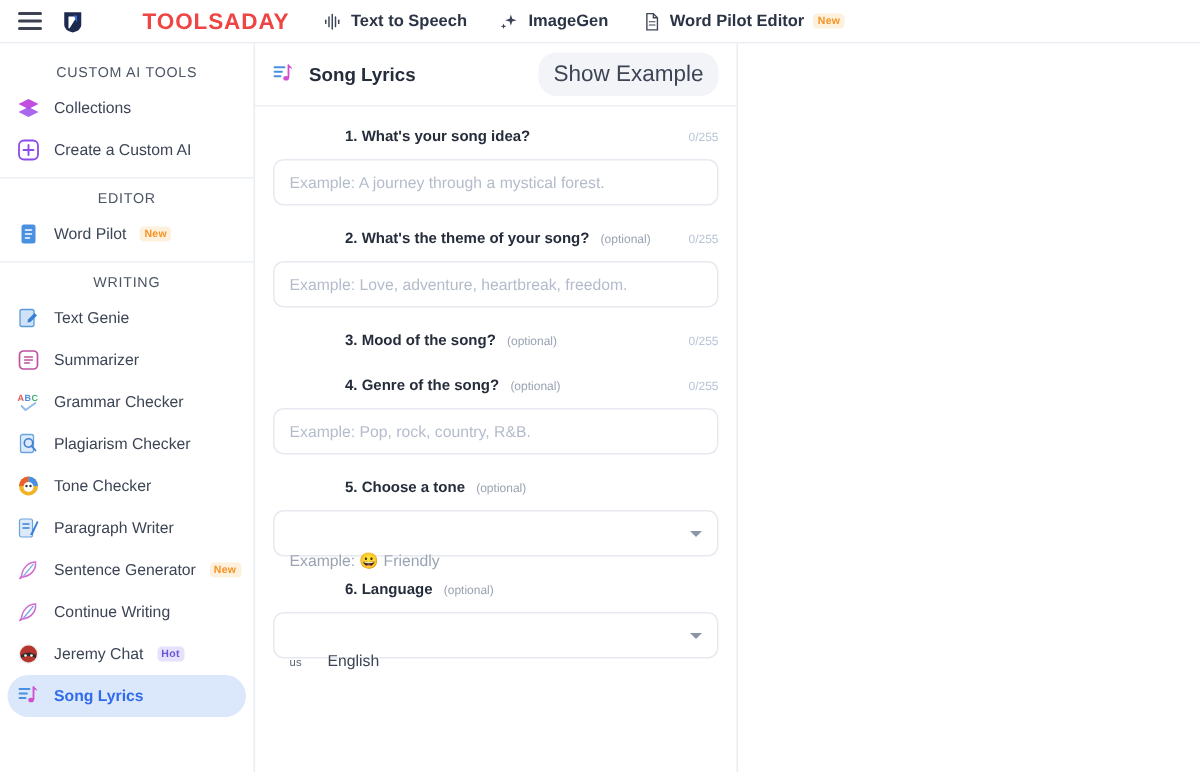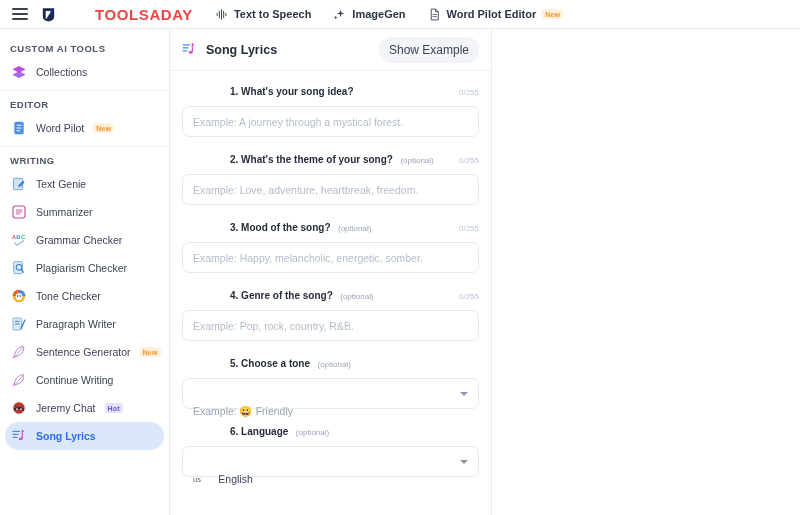--- a/index.html
+++ b/index.html
@@ -45,23 +45,24 @@
 
   
   .sidebar {
     width: 170px; min-width:170px;
     border-right: 1px solid #e9ecf1;
     background:#fff;
     overflow: hidden;
     padding-top: 6px;
   }
   .side-section-title {
-    font-size:9.5px; font-weight:bold; letter-spacing:0.5px; color:#4b5563;
+    font-size:9.5px; font-weight:normal; letter-spacing:0.5px; color:#4b5563;
     padding: 8px 10px 4px 10px;
     text-transform: uppercase;
+    text-align: center;
   }
   .side-divider { height:1px; background:#eceff4; margin: 4px 0 0 0; }
   .side-item {
     display:flex; align-items:center; gap:9px;
     height:28px;
     margin: 0 5px;
     padding: 0 6px;
     border-radius: 14px;
     font-size:10.5px;
     color:#3c4455;
@@ -82,21 +83,21 @@
   }
   .panel-head {
     height: 42px; min-height:42px;
     display:flex; align-items:center; justify-content:space-between;
     padding: 0 12px 0 11px;
     border-bottom: 1px solid #eceff4;
   }
   .panel-title-wrap { display:flex; align-items:center; gap:9px; }
   .panel-title { font-size:12.5px; font-weight:bold; color:#252c3a; }
   .show-example {
-    font-size:12px; color:#3c4455; background:#f3f4f7;
+    font-size:15px; color:#3c4455; background:#f3f4f7;
     border: none; border-radius: 12px; padding: 6px 10px; cursor:pointer;
     font-family: "Liberation Sans", sans-serif;
     text-align: right;
   }
   .panel-body { flex:1; overflow:hidden; padding: 10px 12px 0 12px; }
 
   .field { margin-bottom: 12px; }
   .field-head { display:flex; align-items:baseline; justify-content:space-between; margin-bottom:7px; }
   .field-label { font-size:10px; font-weight:bold; color:#252c3a;margin-left:48px; }
   .field-optional { font-size:8px; color:#9aa3b2; font-weight:normal; margin-left:3px; }
@@ -203,20 +204,32 @@
       <div class="side-item">
         <span class="side-icon">
           <svg width="16" height="16" viewBox="0 0 24 24">
             <path d="M12 3 L22 8 L12 13 L2 8 Z" fill="#c24ee0"></path>
             <path d="M12 11 L22 16 L12 21 L2 16 Z" fill="#9b4bea" opacity="0.85"></path>
           </svg>
         </span>
         <span class="side-label">Collections</span>
       </div>
 
+      <div class="side-item">
+        <span class="side-icon">
+          <svg width="16" height="16" viewBox="0 0 24 24">
+            <rect x="2.5" y="2.5" width="19" height="19" rx="5" fill="none" stroke="#8a4bea" stroke-width="1.8"></rect>
+            <g stroke="#8a4bea" stroke-width="1.9" stroke-linecap="round">
+              <line x1="12" y1="7" x2="12" y2="17"></line>
+              <line x1="7" y1="12" x2="17" y2="12"></line>
+            </g>
+          </svg>
+        </span>
+        <span class="side-label">Create a Custom AI</span>
+      </div>
 
       <div class="side-divider"></div>
 
       <div class="side-section-title">EDITOR</div>
 
       <div class="side-item">
         <span class="side-icon">
           <svg width="16" height="16" viewBox="0 0 24 24">
             <rect x="5" y="2.5" width="14" height="19" rx="2.5" fill="#4a90e2"></rect>
             <g stroke="#ffffff" stroke-width="1.6" stroke-linecap="round">
@@ -409,21 +422,20 @@
         </div>
 
         <div class="field">
           <div class="field-head">
             <div>
               <span class="field-label">3. Mood of the song?</span>
               <span class="field-optional">(optional)</span>
             </div>
             <span class="field-counter">0/255</span>
           </div>
-          <input class="field-input" type="text" placeholder="Example: Happy, melancholic, energetic, somber." style="">
         </div>
 
         <div class="field">
           <div class="field-head">
             <div>
               <span class="field-label">4. Genre of the song?</span>
               <span class="field-optional">(optional)</span>
             </div>
             <span class="field-counter">0/255</span>
           </div>

